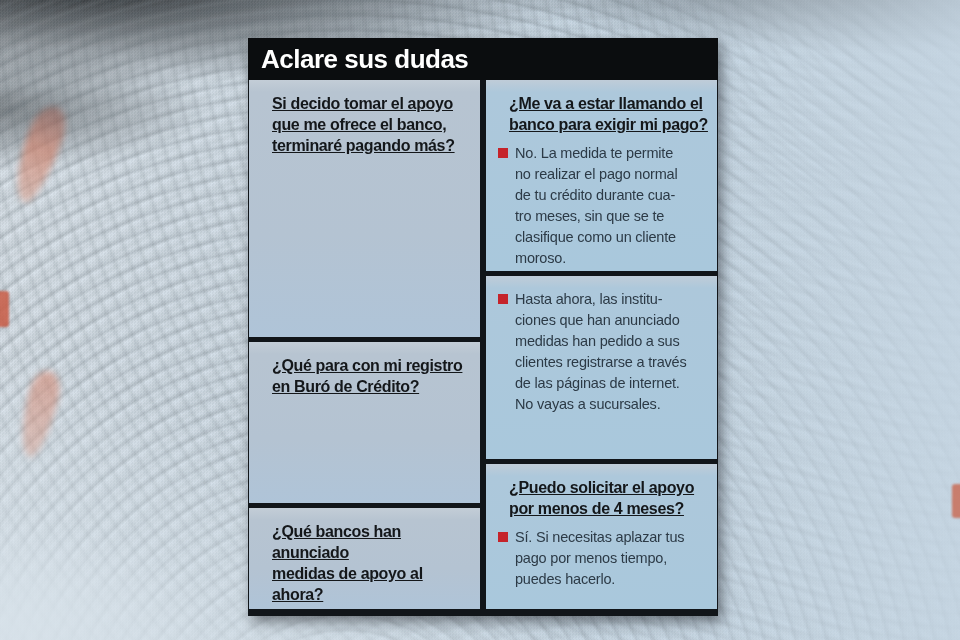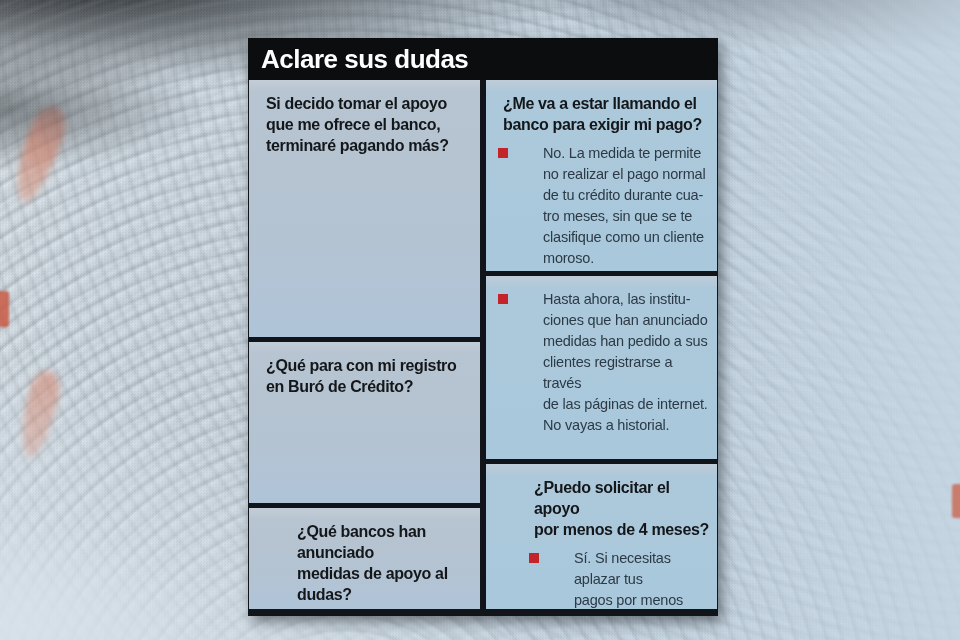--- a/index.html
+++ b/index.html
@@ -64,32 +64,32 @@
   }
   .cols{
     position:absolute;left:1px;right:1px;top:42px;bottom:7px;
     display:flex;gap:6px;
   }
   .col{flex:1;display:flex;flex-direction:column;min-width:0;}
   .block{
     padding:13px 8px 8px 11px;margin-bottom:5px;overflow:hidden;
     box-sizing:border-box;
   }
-  .block:last-child{margin-bottom:0;flex:1;padding-left:42px;}
+  .block:last-child{margin-bottom:0;flex:1;}
   .col-left .block{
     background:linear-gradient(180deg,#c3cdd7 0px,#b7c4d1 12px,#b4c3d2 60%,#afc4d8 100%);
   }
   .col-right .block{
     background:linear-gradient(180deg,#bfccd8 0px,#adc8db 12px,#a9c8dc 100%);
   }
   .q{
     font-weight:bold;font-size:16px;line-height:21px;color:#14171a;
-    letter-spacing:-0.35px;white-space:pre-line;margin:0 0 8px 6px;
+    letter-spacing:-0.35px;white-space:pre-line;margin:0 0 8px 12px;text-decoration:underline;
   }
-  .a{display:flex;align-items:flex-start;gap:28px;}
+  .a{display:flex;align-items:flex-start;}
   .bullet{
     width:10px;height:10px;background:#c5232a;flex:none;margin:5px 7px 0 1px;
   }
   .a-text{
     font-size:14.5px;line-height:21px;color:#2c3a46;letter-spacing:-0.2px;
     white-space:pre-line;margin:0;min-width:0;
   }
   
   .col-left .b1{height:257px;} .col-left .b2{height:161px;}
   .col-right .b1{height:191px;} .col-right .b2{height:183px;}
@@ -118,21 +118,21 @@
         <p class="q">Si decido tomar el apoyo
 que me ofrece el banco,
 terminaré pagando más?</p>
       </div>
       <div class="block b2">
         <p class="q">¿Qué para con mi registro
 en Buró de Crédito?</p>
       </div>
       <div class="block b3">
         <p class="q">¿Qué bancos han anunciado
-medidas de apoyo al dudas?</p>
+medidas de apoyo al ahora?</p>
       </div>
     </div>
 
     <div class="col col-right">
       <div class="block b1">
         <p class="q">¿Me va a estar llamando el
 banco para exigir mi pago?</p>
         <div class="a">
           <span class="bullet"></span>
           <p class="a-text">No. La medida te permite
@@ -144,29 +144,29 @@
         </div>
       </div>
       <div class="block b2">
         <div class="a">
           <span class="bullet"></span>
           <p class="a-text">Hasta ahora, las institu-
 ciones que han anunciado
 medidas han pedido a sus
 clientes registrarse a través
 de las páginas de internet.
-No vayas a historial.</p>
+No vayas a sucursales.</p>
         </div>
       </div>
       <div class="block b3">
         <p class="q">¿Puedo solicitar el apoyo
 por menos de 4 meses?</p>
         <div class="a">
           <span class="bullet"></span>
           <p class="a-text">Sí. Si necesitas aplazar tus
-pagos por menos tiempo,
+pago por menos tiempo,
 puedes hacerlo.</p>
         </div>
       </div>
     </div>
 
   </div>
 </div>
 
 </body></html>

